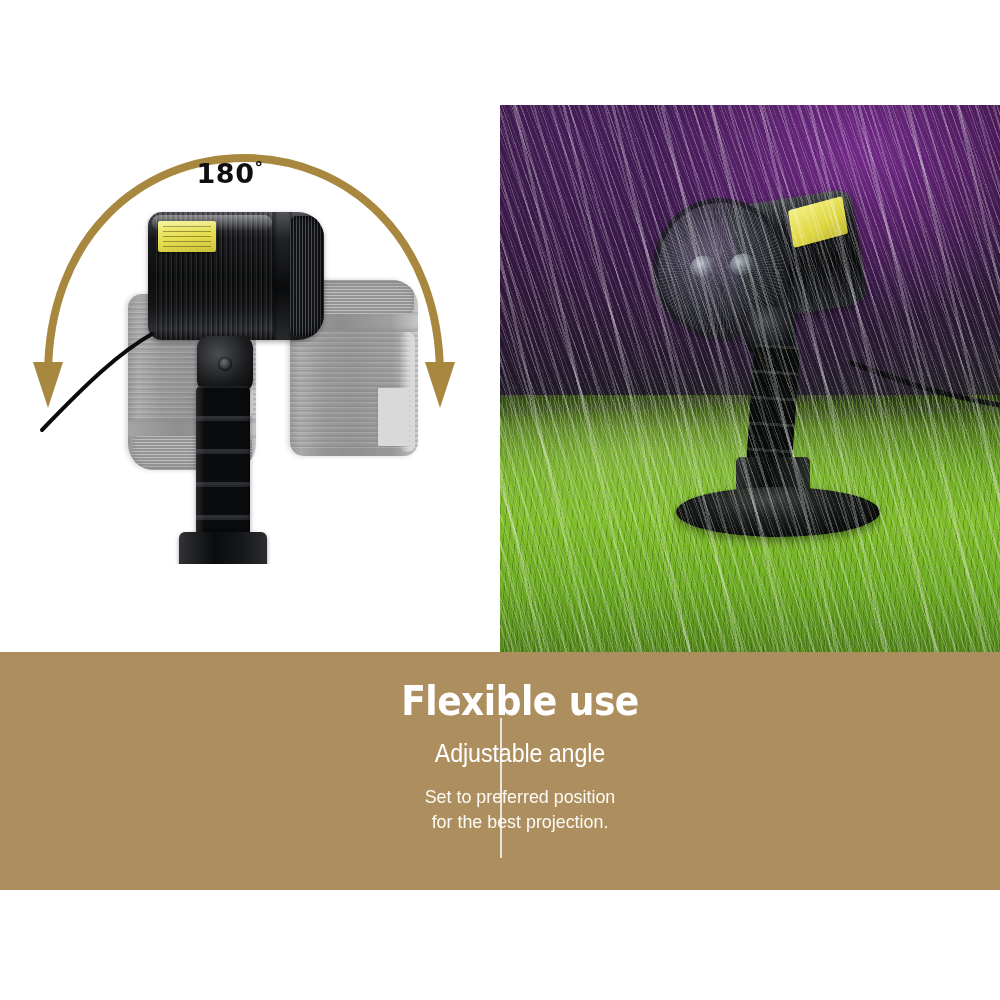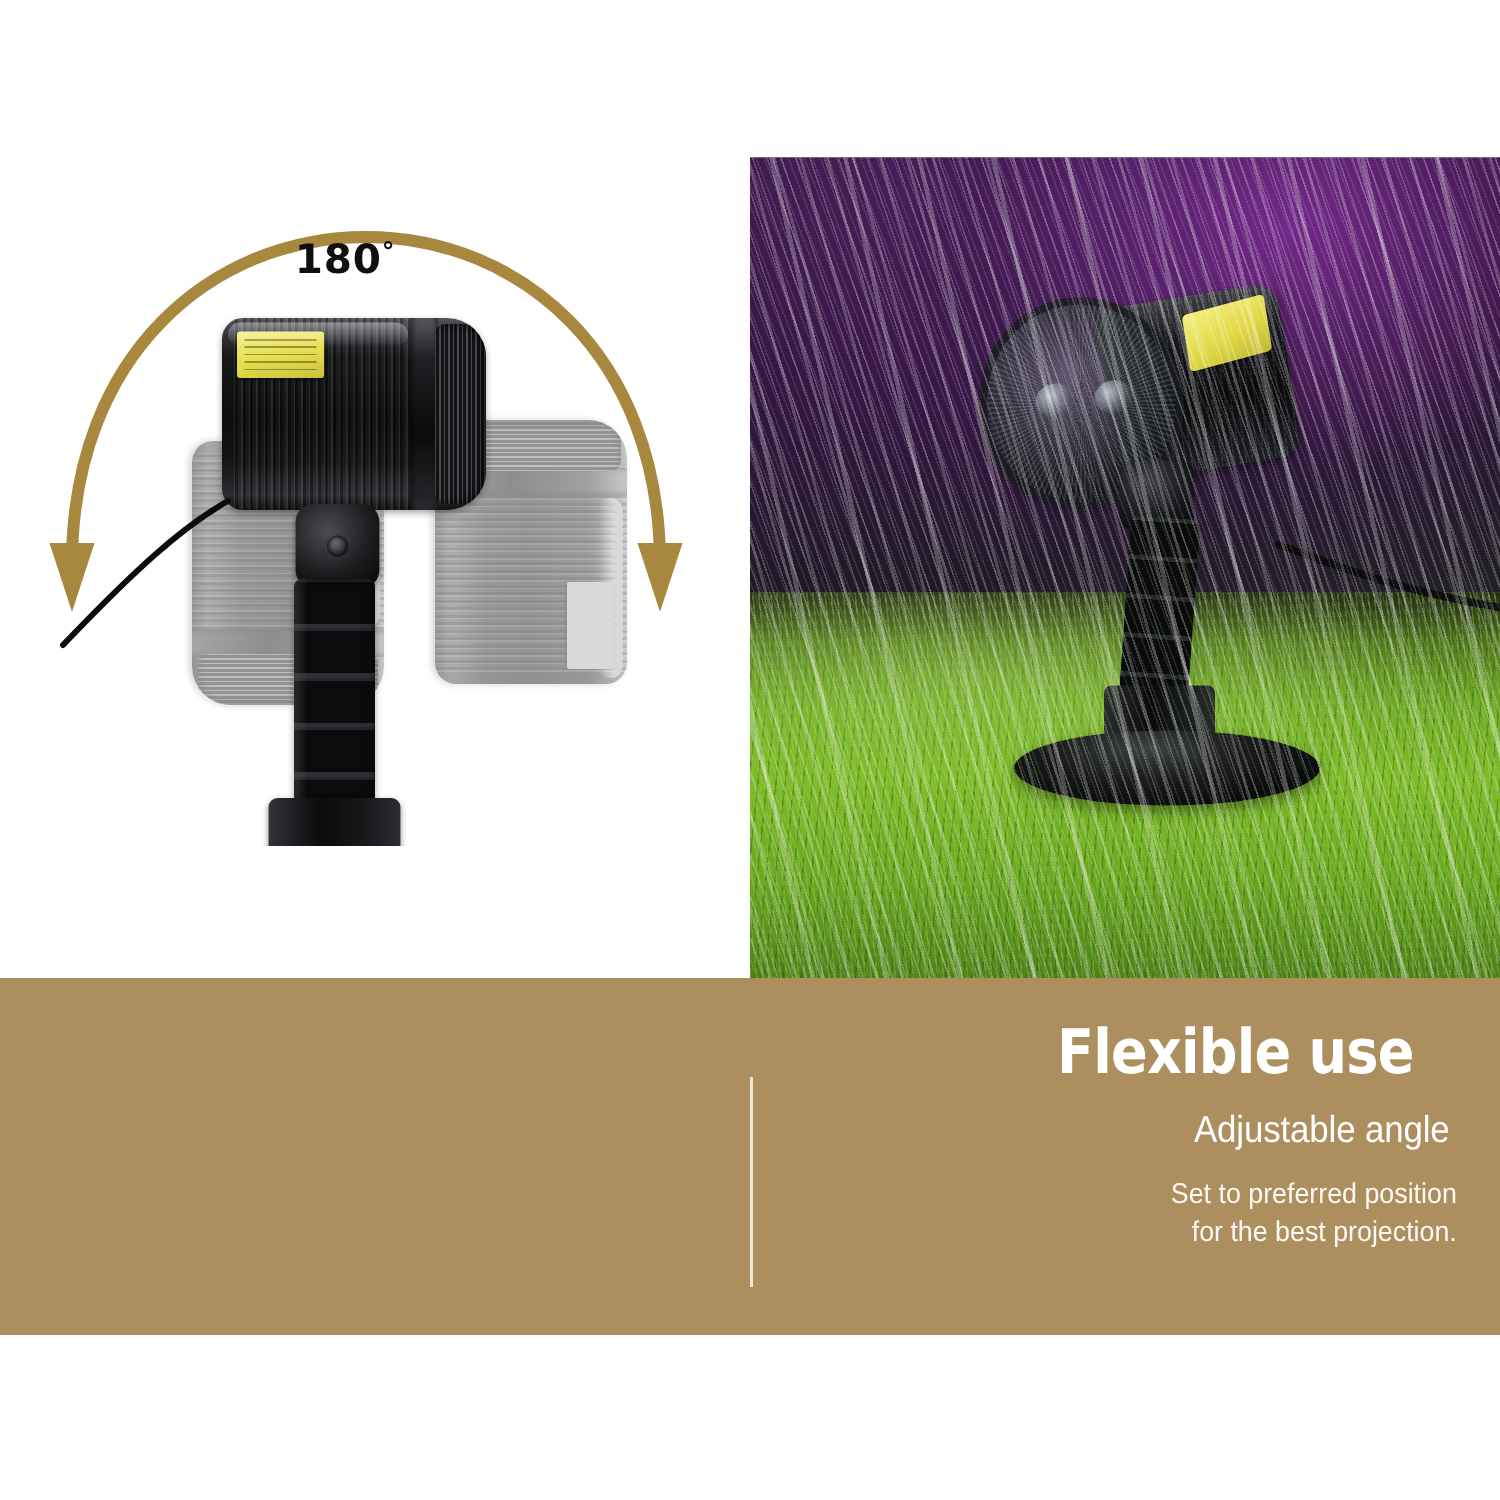--- a/index.html
+++ b/index.html
@@ -331,21 +331,21 @@
     background: #ad8e5e;
   }
   .band-inner {
     position: relative;
     width: 1000px; height: 238px;
     display: flex;
   }
   .band-col {
     flex: 1 1 50%;
     position: relative;
-    text-align: right;
+    text-align: center;
     color: #ffffff;
     margin-left: 40px;
   }
   .vdivider {
     position: absolute; left: 500px; top: 66px;
     width: 2px; height: 140px;
     background: rgba(255,255,255,.78);
   }
   .headline {
     margin: 0;

